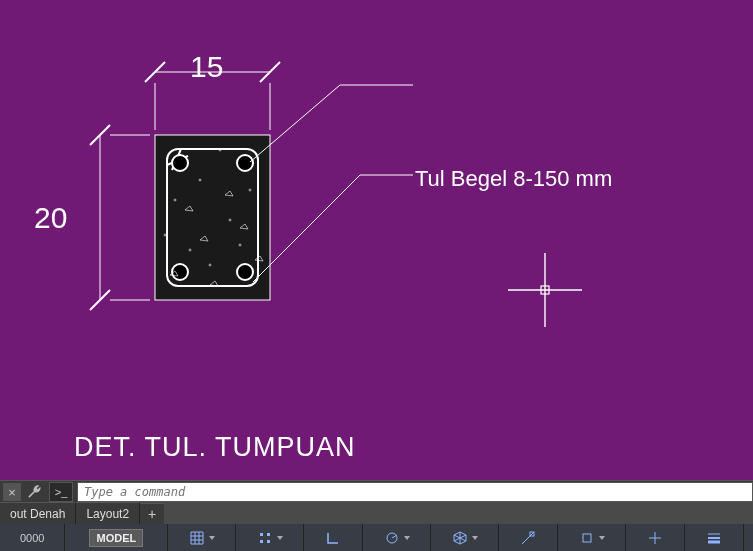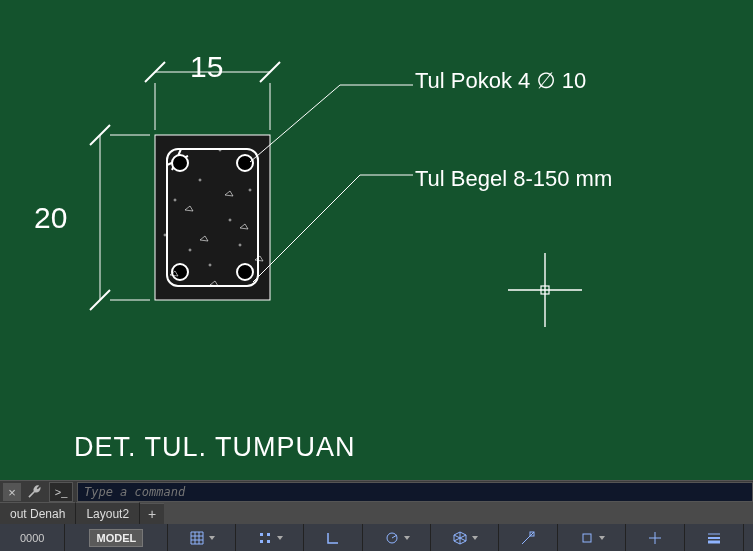--- a/index.html
+++ b/index.html
@@ -10,21 +10,21 @@
     overflow: hidden;
     width: 753px;
     height: 551px;
     position: relative;
   }
   .canvas {
     position: absolute;
     top: 0; left: 0;
     width: 753px;
     height: 480px;
-    background: #14532d;
+    background: #701a75;
   }
   .dim-text {
     color: #fff;
     font-size: 30px;
     font-family: Arial, sans-serif;
     position: absolute;
   }
   .annotation {
     color: #fff;
     font-size: 22px;
@@ -77,21 +77,21 @@
     border: 1px solid #555;
     color: #ccc;
     display: flex;
     align-items: center;
     justify-content: center;
     font-size: 11px;
     margin-right: 4px;
   }
   .cmd-input {
     flex: 1;
-    background: #0f172a;
+    background: #ffffff;
     border: 1px solid #555;
     color: #888;
     font-style: italic;
     font-family: monospace;
     font-size: 12px;
     padding: 2px 6px;
     height: 14px;
   }
   .tabs-bar {
     position: absolute;
@@ -235,21 +235,20 @@
     <line x1="253" y1="282" x2="360" y2="175" stroke="#fff" stroke-width="1"></line>
     <line x1="360" y1="175" x2="413" y2="175" stroke="#fff" stroke-width="1"></line>
 
     <line x1="508" y1="290" x2="582" y2="290" stroke="#fff" stroke-width="1.4"></line>
     <line x1="545" y1="253" x2="545" y2="327" stroke="#fff" stroke-width="1.4"></line>
     <rect x="541" y="286" width="8" height="8" fill="none" stroke="#fff" stroke-width="1.2"></rect>
   </svg>
 
   <div class="dim-text" style="left:190px;top:50px">15</div>
   <div class="dim-text" style="left:34px;top:201px">20</div>
-  <div class="annotation" style="left:415px;top:68px">Tul Pokok 4 ∅ 10</div>
   <div class="annotation" style="left:415px;top:166px">Tul Begel 8-150 mm</div>
   <div class="title-text" style="left:74px;top:432px">DET. TUL. TUMPUAN</div>
 </div>
 
 <div class="cmd-bar">
   <div class="cmd-close">×</div>
   <div class="cmd-wrench">
     <svg viewBox="0 0 16 16">
         <path fill="#bbb" d="M13.7 3.3a4 4 0 0 1-5 5L4 13l-1-1 4.7-4.7a4 4 0 0 1 5-5l-2.3 2.3 1 1 2.3-2.3z"></path>
       </svg>

